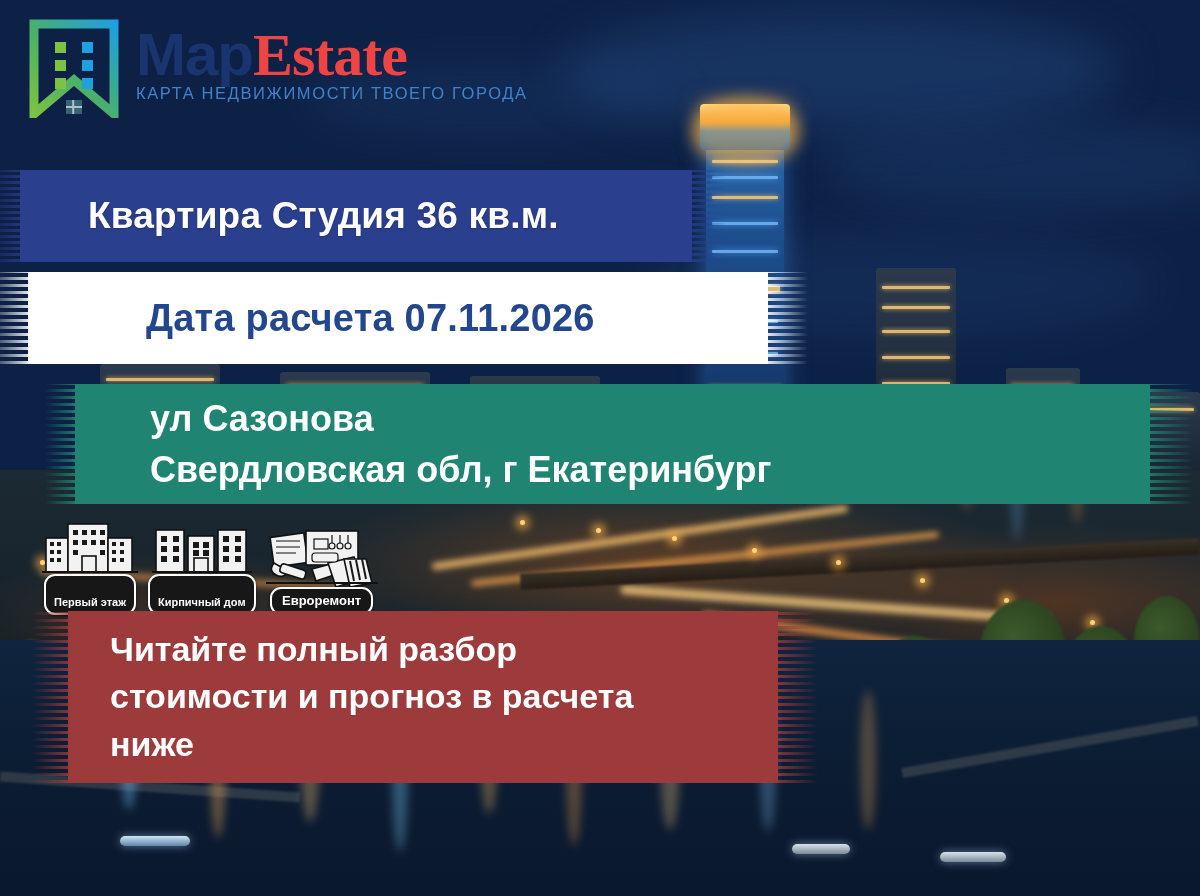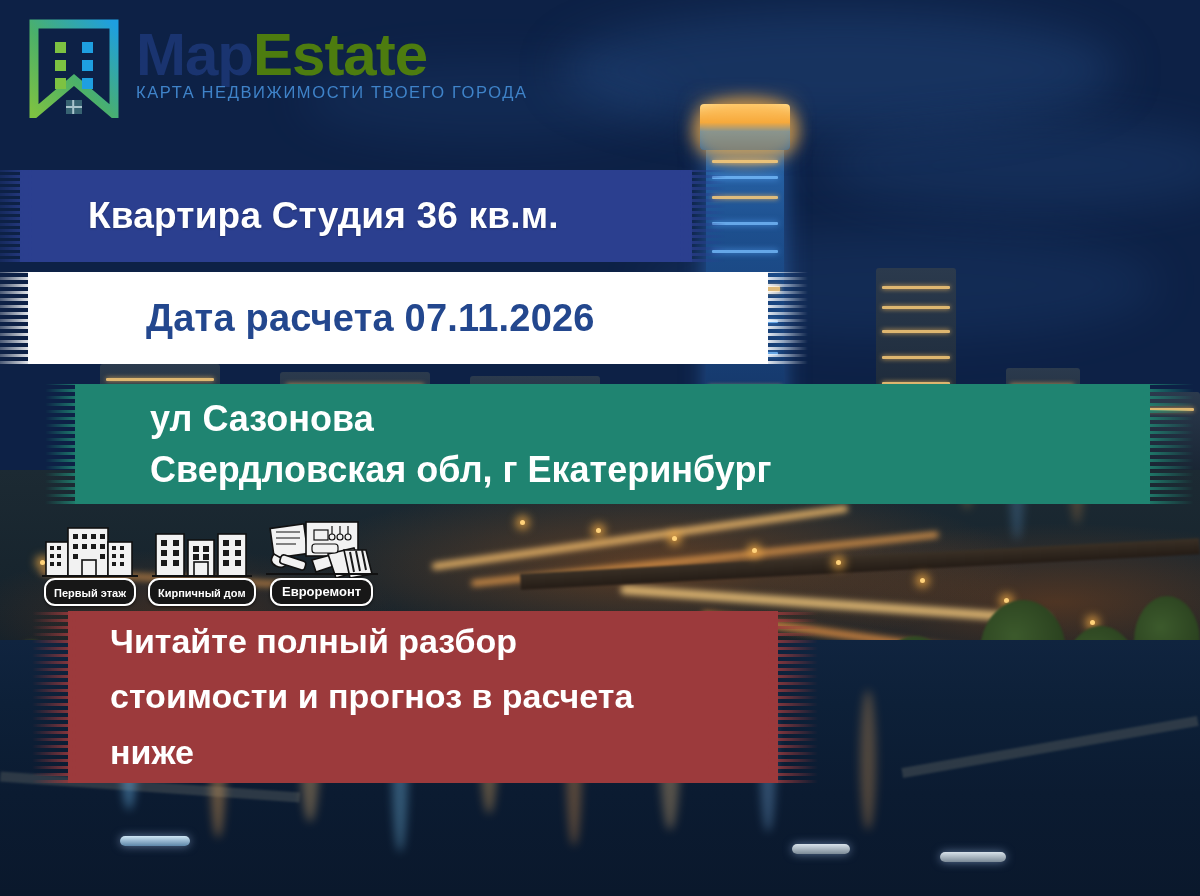--- a/index.html
+++ b/index.html
@@ -71,21 +71,21 @@
 
   
   .logo{position:absolute;left:26px;top:18px;display:flex;align-items:flex-start;gap:14px;}
   .logo-mark{width:96px;height:100px;}
   .logo-text{padding-top:8px;}
   .logo-word{
     font-size:60px;font-weight:700;letter-spacing:-1px;line-height:.95;
     color:#1c3a7e;white-space:nowrap;
   }
   .logo-word .lw-a{color:#1a3470;}
-  .logo-word .lw-b{color:#4d7c0f;}
+  .logo-word .lw-b{color:#ef4444;font-family:Liberation Serif, serif;}
   .logo-tag{
     margin-top:0;font-size:16.5px;font-weight:400;letter-spacing:1.6px;
     color:#3f83c9;white-space:nowrap;
   }
 
   
   .band{position:absolute;display:flex;flex-direction:column;justify-content:center;}
   .band .edge{position:absolute;top:0;height:100%;width:46px;pointer-events:none;}
 
   .band-blue{
@@ -134,21 +134,21 @@
      repeating-linear-gradient(0deg,#1f8471 0 3px, rgba(31,132,113,0) 3px 7px);
      -webkit-mask-image:linear-gradient(90deg,rgba(0,0,0,0),#000);
      mask-image:linear-gradient(90deg,rgba(0,0,0,0),#000);}
   .band-green .edge-r{right:-44px;width:52px;background:
      repeating-linear-gradient(0deg,#1f8471 0 3px, rgba(31,132,113,0) 3px 7px);
      -webkit-mask-image:linear-gradient(270deg,rgba(0,0,0,0),#000);
      mask-image:linear-gradient(270deg,rgba(0,0,0,0),#000);}
 
   .band-red{
     left:68px;top:611px;width:710px;height:172px;
-    background:#9c3a3c;justify-content:center;gap:12px;
+    background:#9c3a3c;justify-content:center;gap:4px;
   }
   .band-red .txt{
     color:#ffffff;font-size:34px;font-weight:700;line-height:1.28;
     padding-left:42px;
   }
   .band-red .edge-l{left:-36px;width:44px;background:
      repeating-linear-gradient(0deg,#9c3a3c 0 3px, rgba(156,58,60,0) 3px 7px);
      -webkit-mask-image:linear-gradient(90deg,rgba(0,0,0,0),#000);
      mask-image:linear-gradient(90deg,rgba(0,0,0,0),#000);}
   .band-red .edge-r{right:-40px;width:50px;background:
@@ -158,21 +158,21 @@
 
   
   .badges{position:absolute;left:42px;top:516px;display:flex;align-items:flex-end;gap:10px;}
   .badge{display:flex;flex-direction:column;align-items:center;}
   .badge-art{display:block;}
   .badge-cap{
     margin-top:-6px;
     background:#171717;color:#ffffff;
     border:2px solid #ffffff;border-radius:11px;
     font-size:11px;font-weight:700;line-height:1;
-    padding:8px 8px 5px;white-space:nowrap;
+    padding:21px 8px 5px;white-space:nowrap;
     box-shadow:0 1px 3px rgba(0,0,0,.6);
   }
 </style>
 </head>
 <body>
 
 <div class="poster">
 
   <div class="bg">
     <div class="sky"></div>

